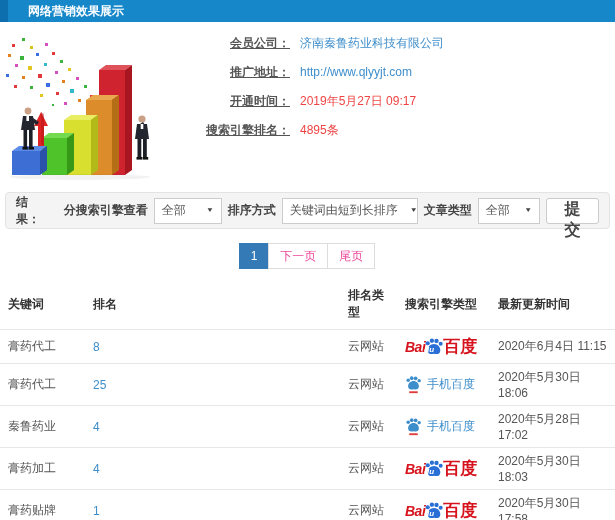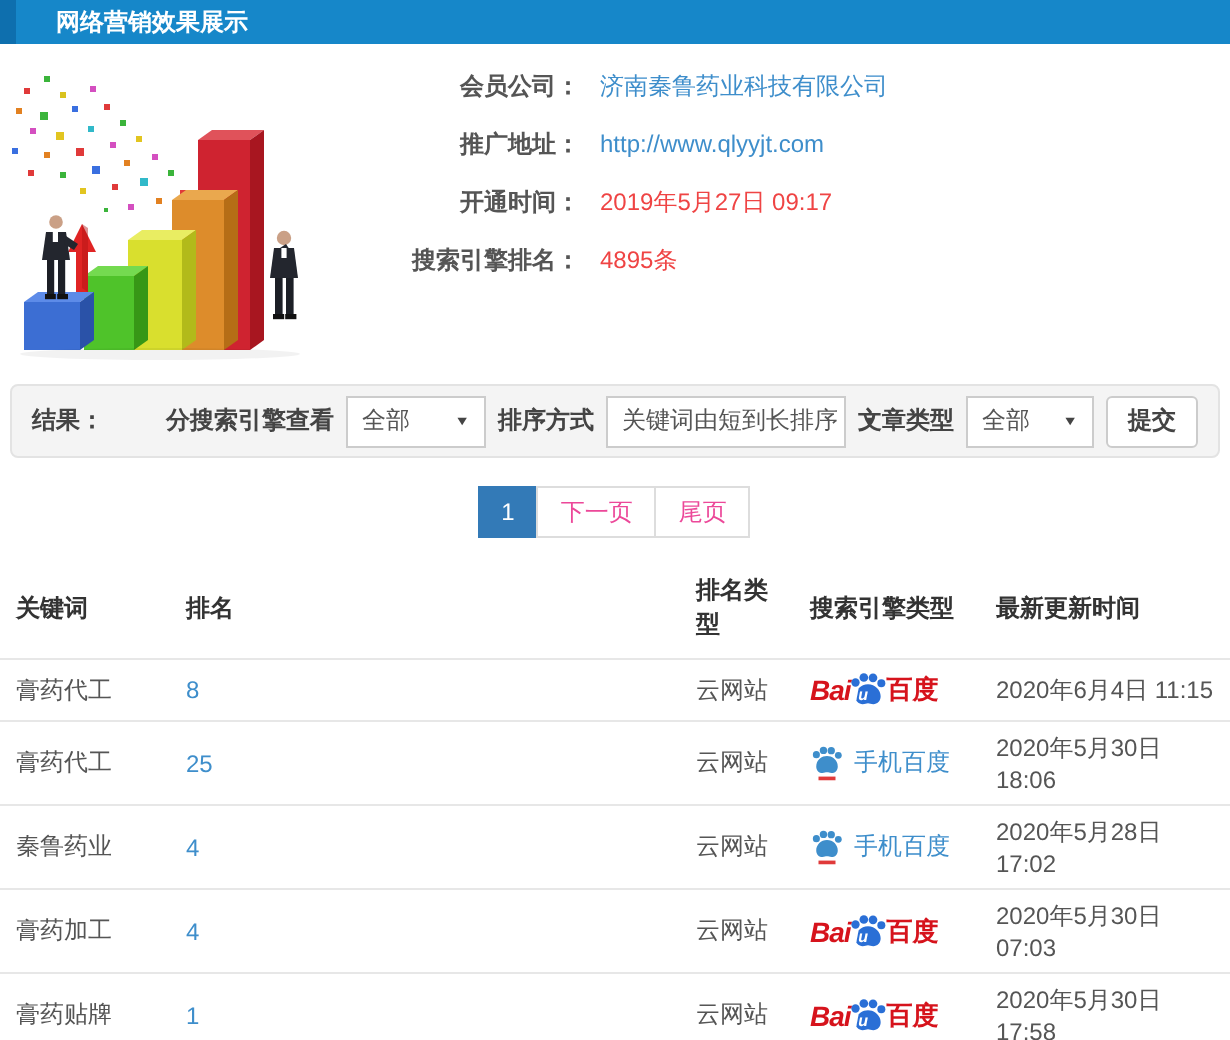--- a/index.html
+++ b/index.html
@@ -9,59 +9,59 @@
   
   .topbar { height:22px; background:#1687c9; display:flex; align-items:center; position:relative; }
   .topbar::before { content:""; position:absolute; left:0; top:0; width:8px; height:22px; background:#0e6fae; }
   .topbar .title { color:#fff; font-weight:bold; font-size:12px; margin-left:28px; }
 
   
   .info-section { display:flex; padding:8px 0 4px 0; }
   .art { width:172px; height:152px; flex:none; }
   .info-list { padding-top:6px; }
   .info-row { display:flex; margin-bottom:15px; line-height:14px; }
-  .info-label { width:118px; text-align:right; color:#555; font-weight:bold; flex:none; }
+  .info-label { width:118px; text-align:right; color:#555; font-weight:bold; flex:none;text-decoration:underline; }
   .info-value { margin-left:10px; color:#ef4444; }
   .info-value.link { color:#3e8ecb; cursor:pointer; }
   .info-value.hot { color:#ef4444; }
 
   
   .result-bar { margin:6px 5px 0 5px; background:#f4f4f4; border:1px solid #e3e3e3; border-radius:4px;
     height:37px; display:flex; align-items:center; padding:0 10px;gap:12px; }
   .result-label { font-weight:bold; color:#444; }
   .filters { margin-left:auto; display:flex; align-items:center; gap:6px; }
   .f-label { font-weight:bold; color:#444; white-space:nowrap; }
   .select { background:#fff; border:1px solid #ccc; border-radius:0; height:26px;
     display:flex; align-items:center; padding:0 7px; cursor:pointer; white-space:nowrap; }
   .select .val { color:#555; }
   .select .caret { font-size:8px; color:#444; margin-left:12px; transform:scaleY(.8); }
   .sel-engine { width:70px; justify-content:space-between; }
-  .sel-sort { width:120px; justify-content:flex-start; }
+  .sel-sort { width:136px; justify-content:flex-start; }
   .sel-article { width:64px; justify-content:space-between; }
   .submit-btn { background:#fff; border:1px solid #ccc; border-radius:3px; height:26px; padding:0 10px;
-    font-weight:bold; color:#444; font-size:12px; cursor:pointer; font-family:inherit; }
+    font-weight:bold; color:#444; font-size:16px; cursor:pointer; font-family:inherit; }
 
   
   .pagination { display:flex; justify-content:center; margin:14px 0 10px 0; }
   .page { border:1px solid #ddd; background:#fff; color:#ec4899; padding:5px 11px; cursor:pointer;
     margin-left:-1px; line-height:14px; }
   .page.active { background:#337ab7; border-color:#337ab7; color:#fff; }
 
   
   table { width:100%; border-collapse:collapse; table-layout:fixed; }
   col.c1{width:85px;} col.c2{width:255px;} col.c3{width:57px;} col.c4{width:93px;} col.c5{width:125px;}
   th { text-align:left; font-weight:bold; color:#333; padding:8px 4px 8px 8px; font-size:12px; }
   td { border-top:1px solid #e7e7e7; padding:5px 4px 5px 8px; height:27px; color:#555; }
   .rank-link { color:#3e8ecb; cursor:pointer; text-decoration:none; }
   .kw { color:#555; }
 
   
   .engine-cell { display:flex; align-items:center; cursor:pointer; }
   .bd-bai { color:#d6131c; font-weight:bold; font-style:italic; font-size:14px; letter-spacing:-.5px; }
-  .bd-cn { color:#d6131c; font-weight:bold; font-size:13px; }
+  .bd-cn { color:#d6131c; font-weight:bold; font-size:17px; }
   .paw-wrap { position:relative; display:inline-block; width:20px; height:20px; margin:0 -1px; }
   .paw-wrap svg { width:20px; height:20px; display:block; }
   .paw-du { position:absolute; left:0; right:16px; top:8px; text-align:center; color:#fff;
     font-size:8px; font-weight:bold; font-style:italic; }
   .m-icon { width:17px; height:19px; display:inline-block; margin-right:5px; }
   .m-label { color:#3e8ecb; font-size:12px; }
 </style>
 </head>
 <body>
 
@@ -304,21 +304,21 @@
                 <circle cx="9.5" cy="4.5" r="2.6" fill="#2a6fd6"></circle>
                 <circle cx="15" cy="4.7" r="2.6" fill="#2a6fd6"></circle>
                 <circle cx="20" cy="8" r="2.4" fill="#2a6fd6"></circle>
                 <path d="M12 8.5c-4.3 0-7.6 3.4-7.6 7.3 0 3 2.1 4.7 4.4 4.7 1.3 0 2.2-.5 3.2-.5s1.9.5 3.2.5c2.3 0 4.4-1.7 4.4-4.7 0-3.9-3.3-7.3-7.6-7.3z" fill="#2a6fd6"></path>
               </svg>
               <span class="paw-du">du</span>
             </span>
             <span class="bd-cn">百度</span>
           </span>
         </td>
-        <td><span>2020年5月30日 07:03</span></td>
+        <td><span>2020年5月30日 18:03</span></td>
       </tr>
       <tr>
         <td><span class="kw">膏药贴牌</span></td>
         <td><a class="rank-link">1</a></td>
         <td><span>云网站</span></td>
         <td>
           <span class="engine-cell">
             <span class="bd-bai">Bai</span>
             <span class="paw-wrap">
               <svg viewBox="0 0 24 24">

